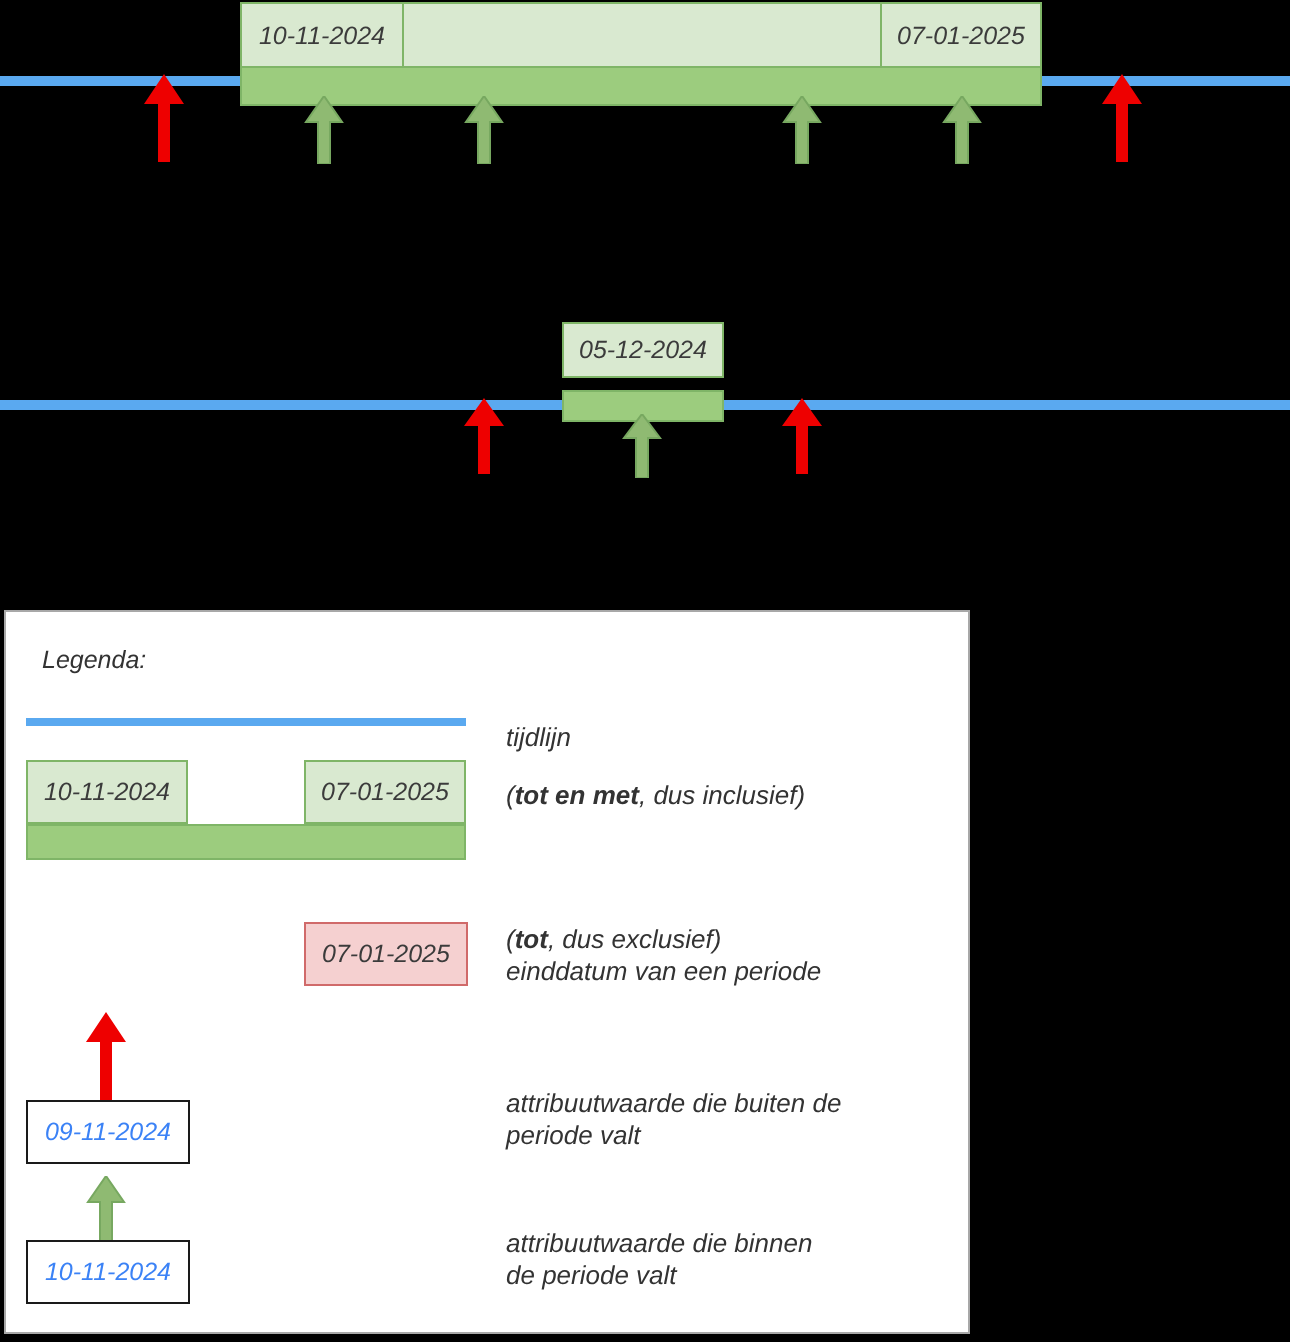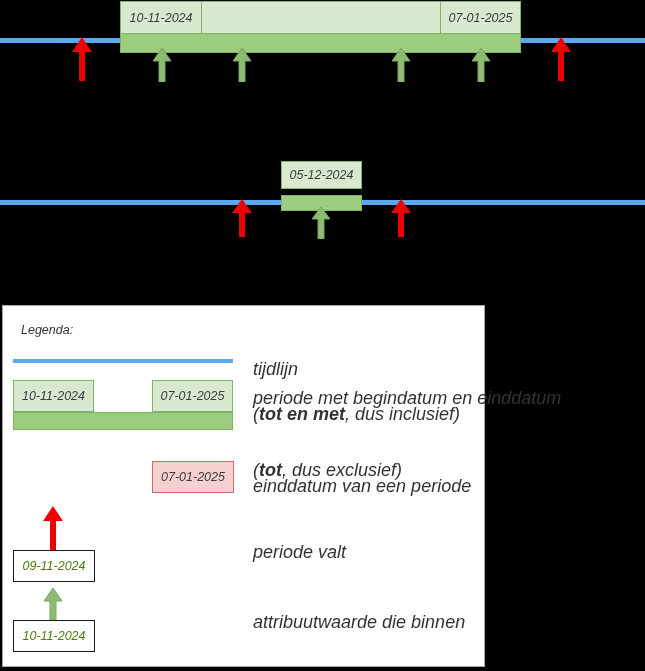--- a/index.html
+++ b/index.html
@@ -88,21 +88,21 @@
     box-sizing: border-box;
   }
   .legend-title {
     position: absolute;
     font-size: 12.5px;
     color: #333333;
     white-space: nowrap;
   }
   .legend-desc {
     position: absolute;
-    font-size: 18px;
+    font-size: 13px;
     color: #333333;
     line-height: 16px;
     white-space: nowrap;
   }
   .legend-desc b { font-weight: bold; }
 
   .legend-line {
     position: absolute;
     height: 4px;
     background: #5aa9f0;
@@ -147,21 +147,21 @@
 
   .legend-whitebox {
     position: absolute;
     background: #ffffff;
     border: 1px solid #1a1a1a;
     box-sizing: border-box;
     display: flex;
     align-items: center;
     justify-content: center;
     font-size: 12.5px;
-    color: #4d7c0f;
+    color: #3b82f6;
     white-space: nowrap;
   }
 </style>
 </head>
 <body>
 
 <div class="canvas">
 
   <div class="timeline" style="left:0px; top:38px; width:645px;"></div>
 
@@ -234,44 +234,45 @@
     <div class="legend-desc" style="left:250px; top:55px;">
       <div>tijdlijn</div>
     </div>
 
     <div class="legend-period-labels" style="left:10px; top:74px; width:220px; height:32px;">
       <div class="cell" style="width:81px; height:32px;">10-11-2024</div>
       <div class="cell" style="width:81px; height:32px;">07-01-2025</div>
     </div>
     <div class="legend-bar" style="left:10px; top:106px; width:220px; height:18px;"></div>
     <div class="legend-desc" style="left:250px; top:84px;">
-      <div>periode met begindatum en einddatum</div>
       <div><span>(</span><b>tot en met</b><span>, dus inclusief)</span></div>
     </div>
 
     <div class="legend-redbox" style="left:149px; top:155px; width:82px; height:32px;">07-01-2025</div>
     <div class="legend-desc" style="left:250px; top:156px;">
       <div><span>(</span><b>tot</b><span>, dus exclusief)</span></div>
       <div>einddatum van een periode</div>
     </div>
 
     <div class="arrow" style="left:50px; top:200px;">
       <svg width="22" height="45" viewBox="0 0 22 45">
         <polygon points="11,0 21,15 14,15 14,45 8,45 8,15 1,15" fill="#ee0000"></polygon>
       </svg>
     </div>
     <div class="legend-whitebox" style="left:10px; top:244px; width:82px; height:32px;">09-11-2024</div>
     <div class="legend-desc" style="left:250px; top:238px;">
+      <div>attribuutwaarde die buiten de</div>
       <div>periode valt</div>
     </div>
 
     <div class="arrow" style="left:50px; top:282px;">
       <svg width="20" height="33" viewBox="0 0 20 33">
         <polygon points="10,0 19,13 13,13 13,33 7,33 7,13 1,13" fill="#8fba72" stroke="#77a860" stroke-width="1"></polygon>
       </svg>
     </div>
     <div class="legend-whitebox" style="left:10px; top:314px; width:82px; height:32px;">10-11-2024</div>
     <div class="legend-desc" style="left:250px; top:308px;">
       <div>attribuutwaarde die binnen</div>
+      <div>de periode valt</div>
     </div>
 
   </div>
 </div>
 
 </body></html>

